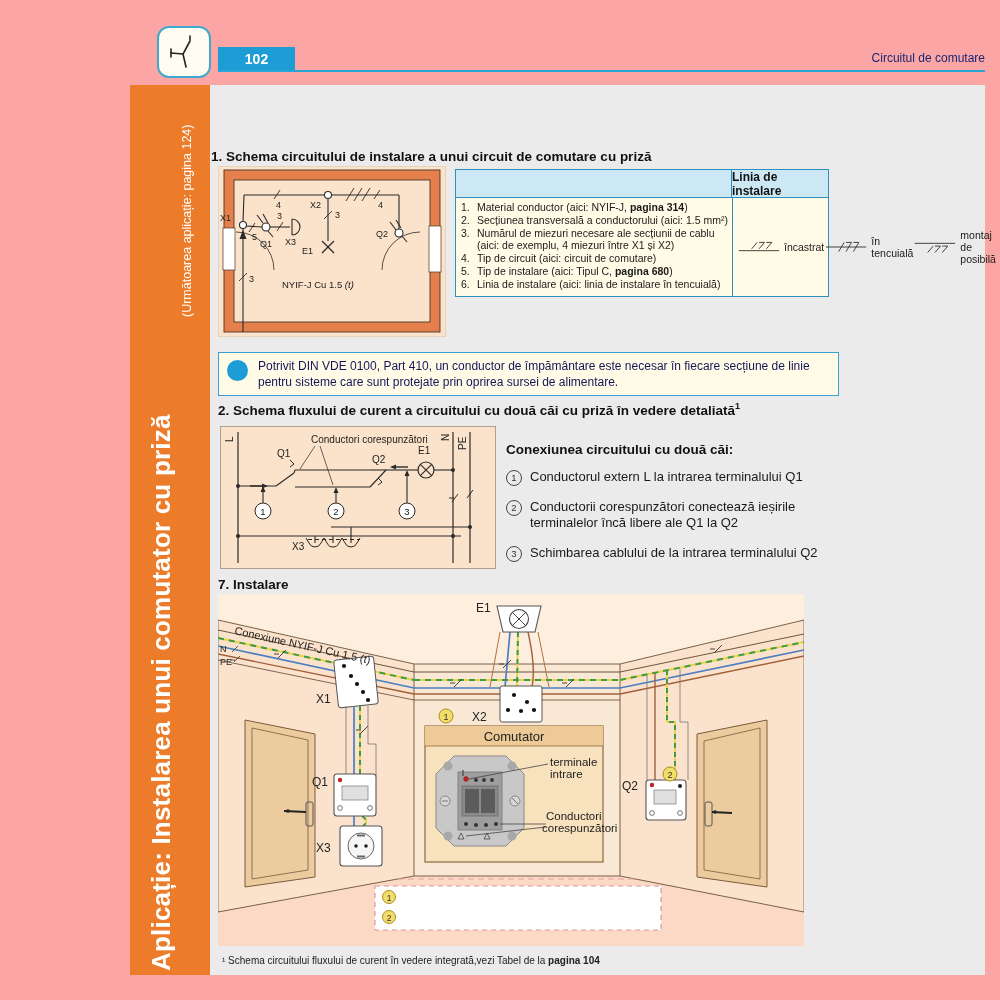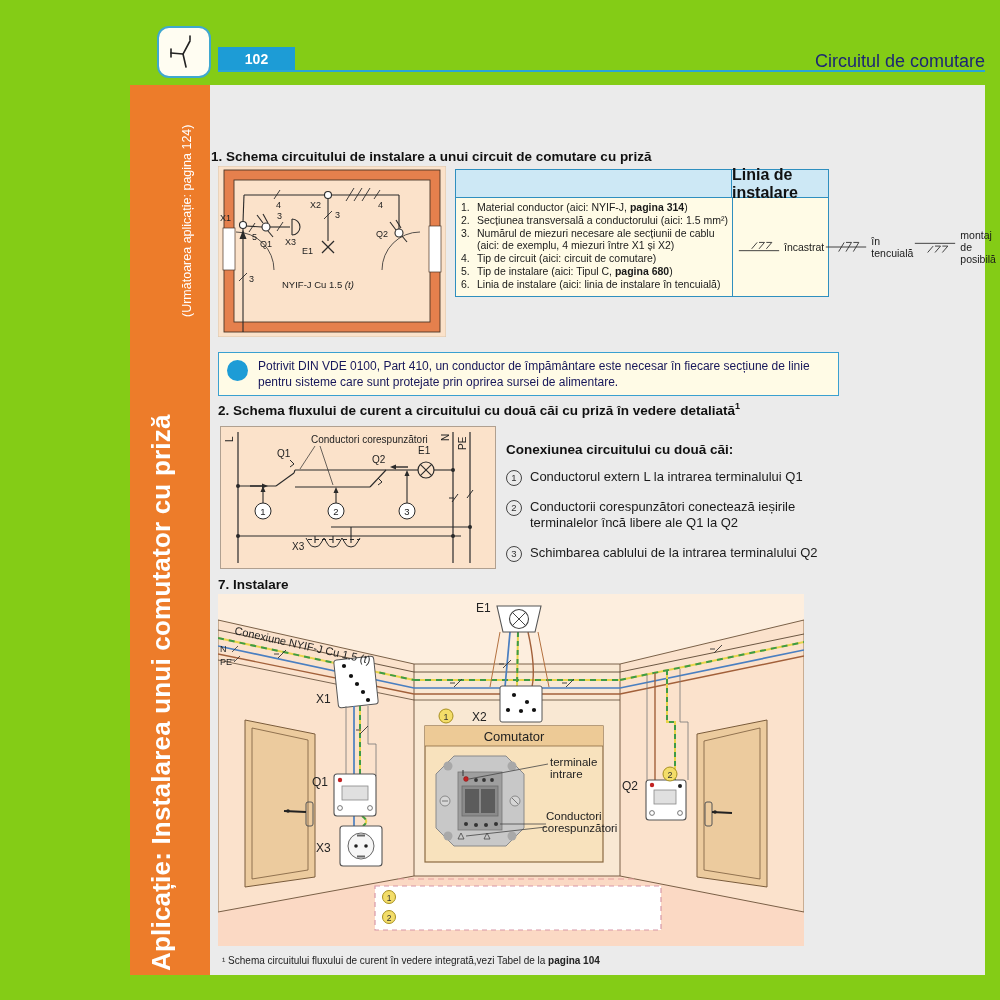--- a/index.html
+++ b/index.html
@@ -1,44 +1,44 @@
 <!DOCTYPE html>
 <html><head>
 <meta charset="utf-8">
 <style>
   html,body{margin:0;padding:0;}
   body{font-family:"Liberation Sans", sans-serif;}
-  .page{position:relative;width:1000px;height:1000px;background:#84cc16;overflow:hidden;}
+  .page{position:relative;width:1000px;height:1000px;background:#fca5a5;overflow:hidden;}
 
   
   .hdr-icon{position:absolute;left:157px;top:26px;width:54px;height:52px;background:#fffdf2;
     border:2px solid #3fa8cf;border-radius:12px;box-sizing:border-box;display:flex;align-items:center;justify-content:center;}
   .hdr-badge{position:absolute;left:218px;top:47px;width:77px;height:23px;background:#1d9cd6;color:#fff;
     font-size:14px;font-weight:bold;display:flex;align-items:center;justify-content:center;}
-  .hdr-title{position:absolute;right:15px;top:51px;font-size:18px;color:#1c2674;}
+  .hdr-title{position:absolute;right:15px;top:51px;font-size:12px;color:#1c2674;}
   .hdr-rule{position:absolute;left:218px;top:70px;width:767px;height:2px;background:#2aa5d8;}
 
   
   .sidebar{position:absolute;left:130px;top:85px;width:80px;height:890px;background:#ed7c2a;}
   .v-big{position:absolute;left:16px;top:886px;transform:rotate(-90deg);transform-origin:0 0;
     white-space:nowrap;color:#fff;font-size:26px;font-weight:bold;letter-spacing:0.2px;}
   .v-small{position:absolute;left:50px;top:232px;transform:rotate(-90deg);transform-origin:0 0;
     white-space:nowrap;color:#fff;font-size:12.5px;}
 
   
   .content-bg{position:absolute;left:210px;top:85px;width:775px;height:890px;background:#ebebeb;}
   .intro{position:absolute;left:219px;top:106px;width:636px;font-size:12.5px;line-height:1.36;color:#191919;}
   .sec-h{position:absolute;font-size:13.5px;font-weight:bold;color:#111;}
   .sec-h sup{font-size:9px;}
 
   
   .tbl{position:absolute;left:455px;top:169px;width:374px;border:1.5px solid #2f8fbf;background:#fffbe6;box-sizing:border-box;}
   .t-head{display:flex;height:27px;background:#cde8f5;border-bottom:1.5px solid #2f8fbf;}
   .t-head-left{flex:1;}
-  .t-head-right{width:96px;border-left:1.5px solid #2f8fbf;font-weight:bold;font-size:16px;
+  .t-head-right{width:96px;border-left:1.5px solid #2f8fbf;font-weight:bold;font-size:12px;
     display:flex;align-items:center;justify-content:center;color:#111;}
   .t-body{display:flex;}
   .t-left{flex:1;padding:4px 2px 4px 5px;}
   .t-right{width:96px;border-left:1.5px solid #2f8fbf;display:flex;
     justify-content:space-around;padding:4px 2px 4px 4px;box-sizing:border-box;}
   .t-item{display:flex;font-size:10.5px;line-height:1.14;margin-bottom:1px;color:#1a1a1a;}
   .t-num{width:16px;flex:none;}
   .t-text{flex:1;}
   .leg-row{display:flex;align-items:center;gap:3px;font-size:10.5px;color:#1a1a1a;}
   .leg-sym{flex:none;}

